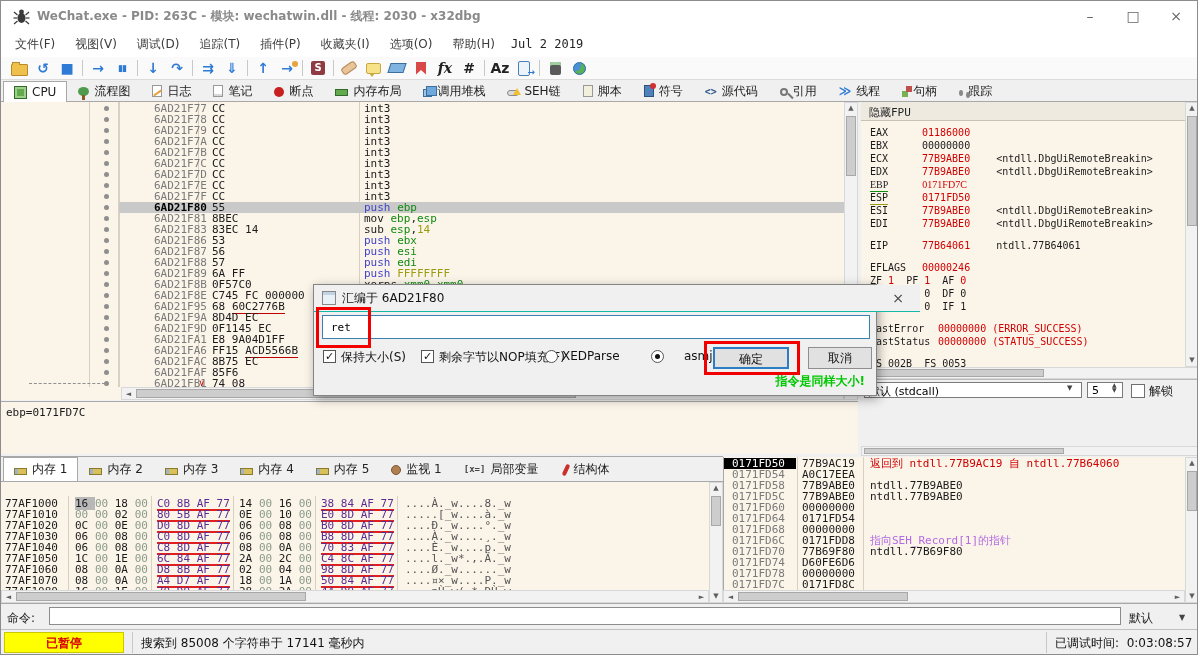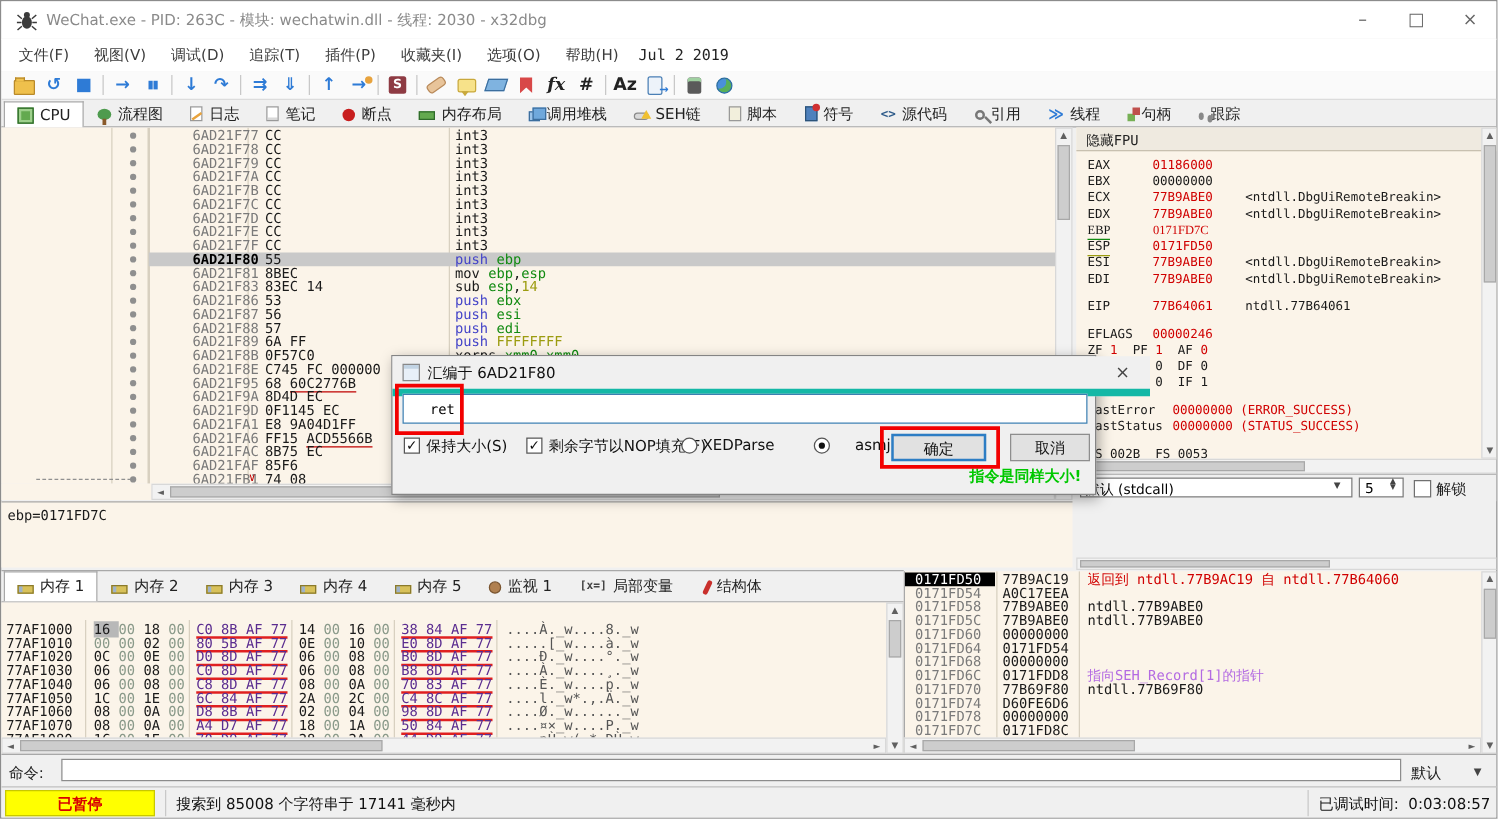--- a/index.html
+++ b/index.html
@@ -1,21 +1,21 @@
 <!DOCTYPE html>
 <html><head>
 <meta charset="utf-8">
 <style>
   html,body{margin:0;padding:0;background:#DADADA;font-family:"DejaVu Sans",sans-serif;}
   #root{position:relative;width:1198px;height:655px;background:#F0F0F0;border:1px solid #8C8C8C;box-sizing:border-box;overflow:hidden;}
   .mono{font-family:"DejaVu Sans Mono",monospace;}
   .abs{position:absolute;}
   
   #titlebar{position:absolute;left:0;top:0;width:1198px;height:30px;background:#FFFFFF;border-bottom:1px solid #E4E4E4;}
-  #title-text{position:absolute;left:36px;top:7px;font-size:12px;color:#8A8A8A;}
+  #title-text{position:absolute;left:36px;top:7px;font-size:12px;color:#8A8A8A;font-weight:bold;}
   .wbtn{position:absolute;top:4px;width:34px;height:22px;text-align:center;line-height:22px;font-size:14px;color:#666;}
   #menubar{position:absolute;left:0;top:30px;width:1198px;height:26px;background:#FFFFFF;display:flex;align-items:center;padding-left:4px;box-sizing:border-box;}
   .menu-item{font-size:12px;color:#3C3C3C;padding:4px 10px;}
   #menu-date{font-family:"DejaVu Sans Mono",monospace;font-size:12px;color:#222;padding-left:6px;}
   #toolbar{position:absolute;left:0;top:56px;width:1198px;height:23px;background:#FAFAFA;border-bottom:1px solid #DCDCDC;display:flex;align-items:center;padding-left:6px;box-sizing:border-box;}
   .tbtn{width:24px;height:20px;display:flex;align-items:center;justify-content:center;position:relative;}
   .tb-sep{width:1px;height:16px;background:#C8C8C8;margin:0 3px;}
   .tb-glyph{font-weight:bold;font-size:14px;line-height:20px;}
   .tb-glyph.small{font-size:9px;letter-spacing:-1px;}
   .tb-dot::after{content:"";position:absolute;right:1px;top:3px;width:6px;height:6px;border-radius:50%;background:#E8A33D;}
@@ -125,25 +125,25 @@
   #cmd-profile{position:absolute;left:1128px;top:6px;font-size:12px;color:#222;}
   #cmd-profile-arrow{position:absolute;left:1178px;top:9px;font-size:8px;color:#444;}
   #statusbar{position:absolute;left:0;top:628px;width:1198px;height:27px;background:#F0F0F0;border-top:1px solid #C0C0C0;}
   #status-badge{position:absolute;left:3px;top:2px;width:120px;height:21px;background:#FFFF00;color:#D80000;font-weight:bold;font-size:12px;text-align:center;line-height:21px;border:1px solid #C8C800;box-sizing:border-box;}
   #status-msg{position:absolute;left:140px;top:5px;font-size:12px;color:#111;}
   #status-sep1{position:absolute;left:131px;top:2px;width:1px;height:21px;background:#C8C8C8;}
   #status-sep2{position:absolute;left:1045px;top:2px;width:1px;height:21px;background:#C8C8C8;}
   #status-time{position:absolute;left:1054px;top:5px;font-size:12px;color:#111;}
   
   #dialog{position:absolute;left:312px;top:283px;width:564px;height:112px;background:#F0F0F0;border:1px solid #848484;box-shadow:2px 3px 10px rgba(0,0,0,0.35);z-index:50;box-sizing:border-box;}
-  #dlg-title{position:absolute;left:0;top:0;width:100%;height:26px;background:#F0F0F0;border-bottom:6px solid #14b8a6;padding-left:44px;}
+  #dlg-title{position:absolute;left:0;top:0;width:100%;height:26px;background:#F0F0F0;border-bottom:1px solid #14b8a6;padding-left:44px;}
   #dlg-icon{position:absolute;left:8px;top:6px;width:12px;height:12px;border:1px solid #888;background:#E8F0F8;box-shadow:inset 0 3px 0 #C2D4E4;}
   #dlg-title-text{position:absolute;left:28px;top:5px;font-size:12px;color:#111;}
   #dlg-close{position:absolute;right:8px;top:3px;width:28px;height:20px;text-align:center;line-height:20px;font-size:14px;color:#444;}
-  #dlg-input{position:absolute;left:8px;top:30px;width:548px;height:24px;background:#fff;border:1px solid #3C7FB1;font-family:"DejaVu Sans Mono",monospace;font-size:11px;padding:0 21px;box-sizing:border-box;}
+  #dlg-input{position:absolute;left:8px;top:30px;width:548px;height:24px;background:#fff;border:1px solid #3C7FB1;font-family:"DejaVu Sans Mono",monospace;font-size:11px;padding:0 8px;box-sizing:border-box;}
   .dlg-cb{position:absolute;top:65px;width:13px;height:13px;background:#fff;border:1px solid #555;box-sizing:border-box;font-size:11px;line-height:11px;text-align:center;color:#111;}
   .dlg-cb-label{position:absolute;top:64px;font-size:12px;color:#111;}
   .dlg-radio{position:absolute;top:65px;width:13px;height:13px;background:#fff;border:1px solid #555;border-radius:50%;box-sizing:border-box;}
   .dlg-radio .dot{position:absolute;left:3px;top:3px;width:5px;height:5px;border-radius:50%;background:#111;}
   .dlg-btn{position:absolute;top:62px;height:22px;background:#E1E1E1;font-size:12px;color:#111;text-align:center;line-height:20px;box-sizing:border-box;}
   #dlg-ok{left:399px;width:76px;border:2px solid #2D7DC4;}
   #dlg-cancel{left:494px;width:64px;border:1px solid #8E8E8E;}
   #dlg-hint{position:absolute;right:11px;top:88px;font-size:12px;font-weight:bold;color:#00C800;}
   .ann{position:absolute;border:3px solid #F20000;z-index:60;pointer-events:none;}
   #ann-input{left:315px;top:306px;width:49px;height:35px;}

